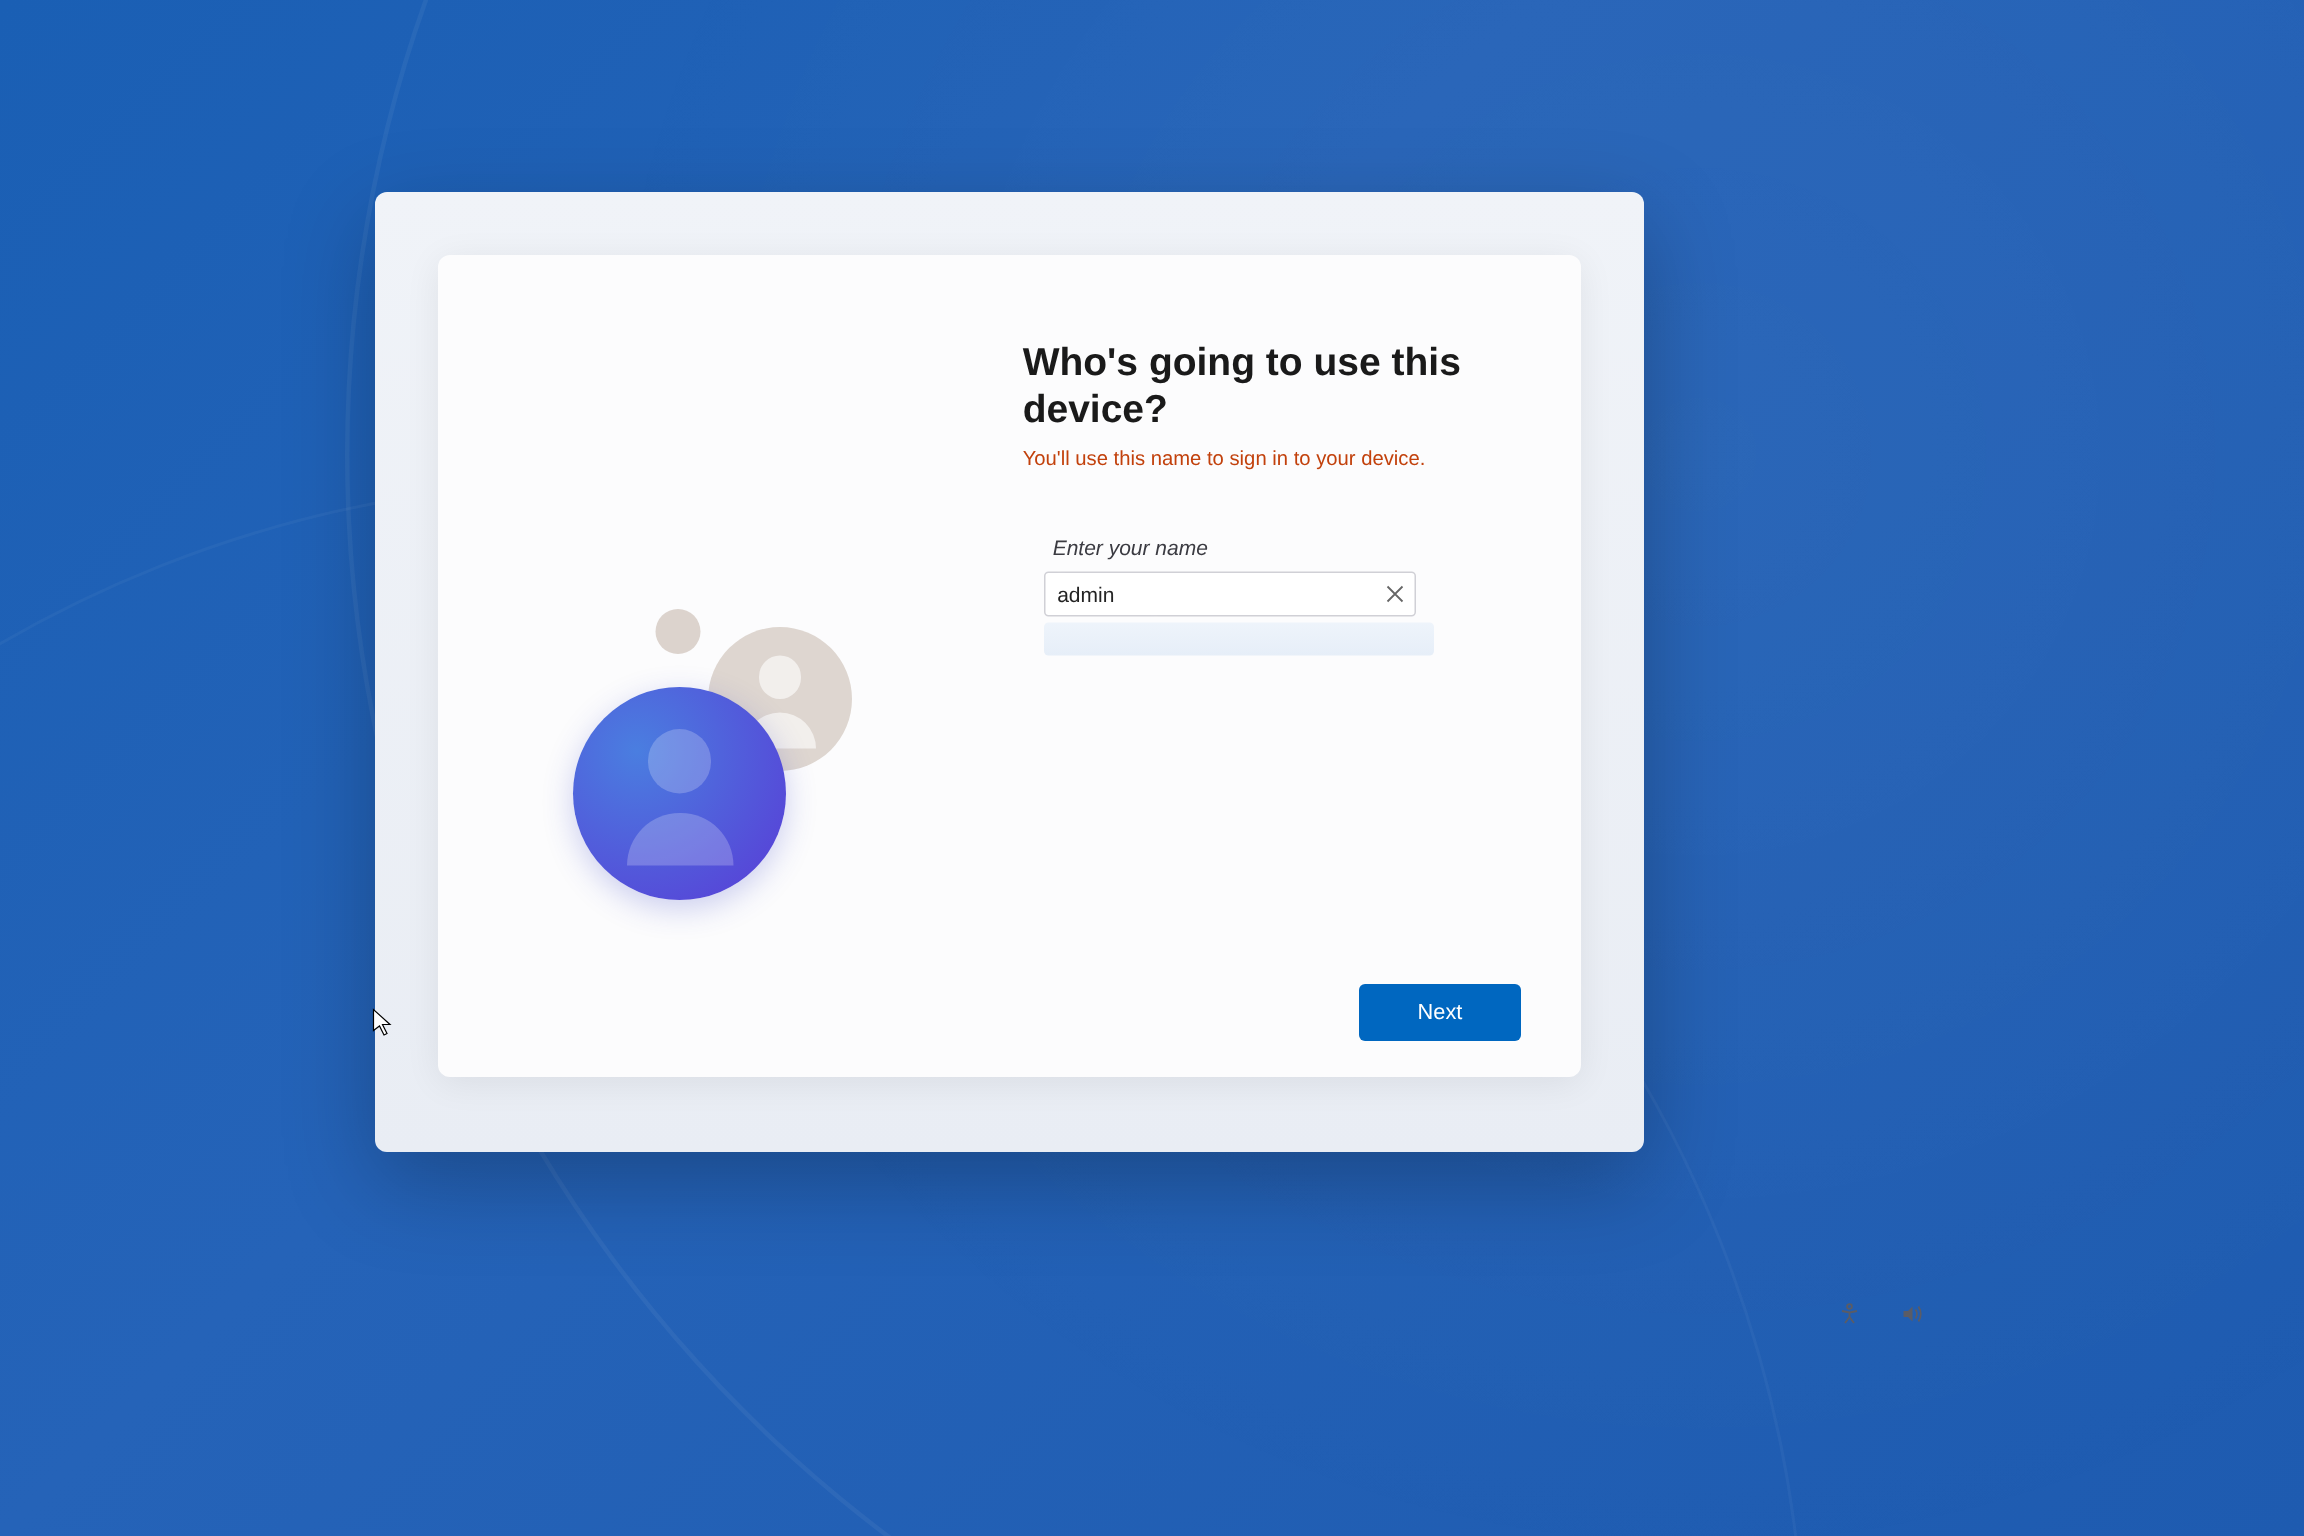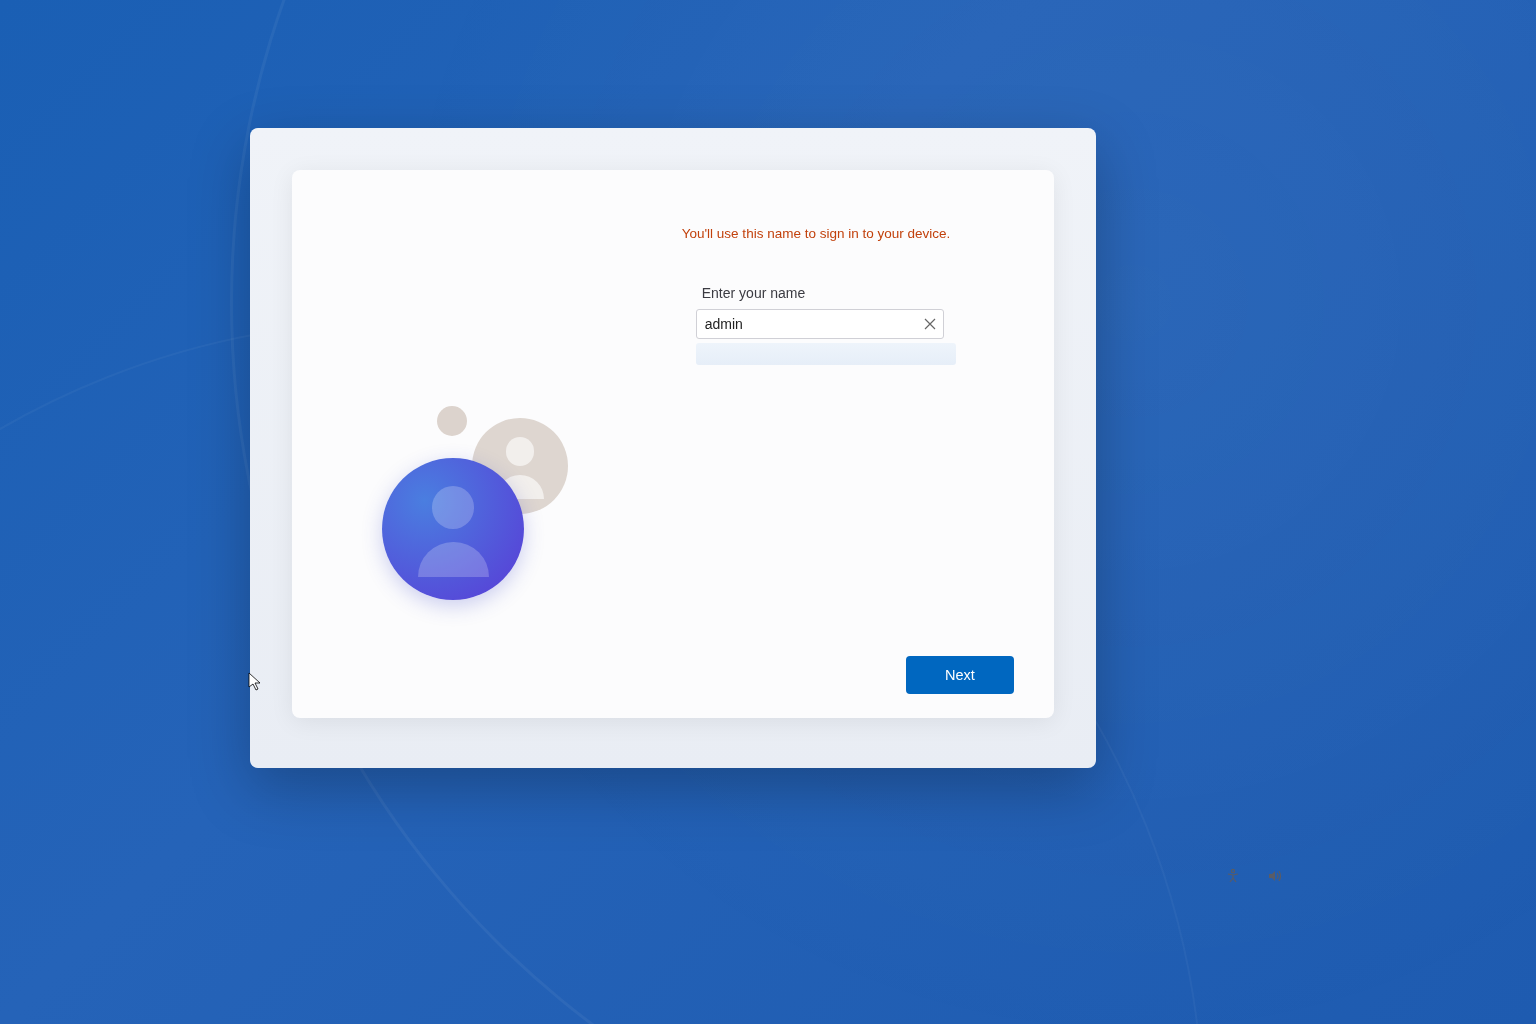--- a/index.html
+++ b/index.html
@@ -95,20 +95,21 @@
     .subtitle {
       font-size: 13.5px;
       color: #c2410c;
       margin-bottom: 44px;
     }
     .field-label {
       font-size: 14px;
       color: #3b3b42;
       margin-left: 20px;
       margin-bottom: 8px;
+      font-style: italic;
     }
     .input-wrap {
       position: relative;
       margin-left: 14px;
       width: 248px;
     }
     .name-input {
       width: 100%;
       height: 30px;
       border: 1px solid #d0d0d6;
@@ -179,20 +180,21 @@
         <div class="person-head"></div>
           <div class="person-body"></div>
       </div>
       <div class="circ-blue">
         <div class="person-head"></div>
           <div class="person-body"></div>
       </div>
     </div>
 
     <div class="content">
+      <h1 class="title">Who's going to use this device?</h1>
       <p class="subtitle">You'll use this name to sign in to your device.</p>
 
       <label class="field-label">Enter your name</label>
       <div class="input-wrap">
         <input class="name-input" type="text" value="admin" style="">
         <span class="clear-x">
           <svg width="12" height="12" viewBox="0 0 12 12">
               <path d="M1 1 L11 11 M11 1 L1 11" stroke="currentColor" stroke-width="1.2" fill="none"></path>
             </svg>
         </span>

